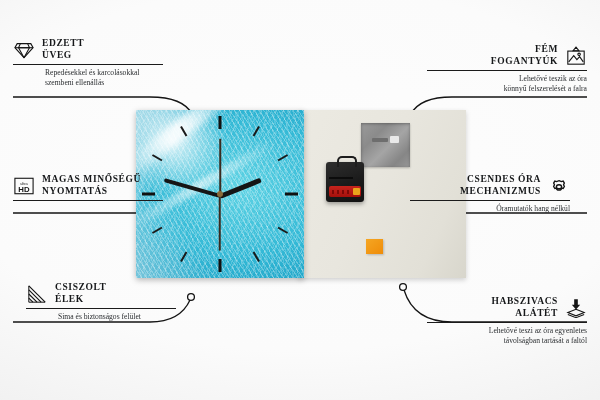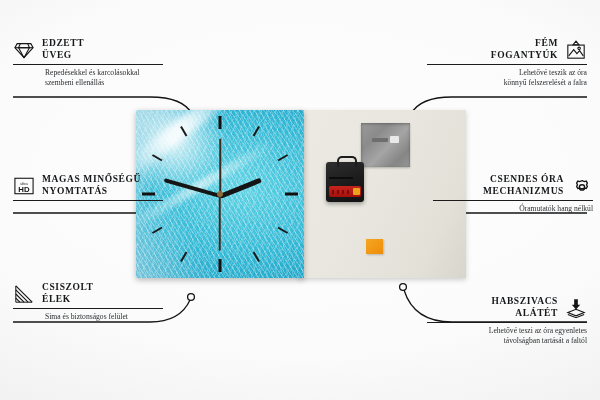--- a/index.html
+++ b/index.html
@@ -217,57 +217,57 @@
         <rect x="2" y="2.5" width="20" height="17" fill="none" stroke="#141414" stroke-width="1.2"></rect>
         <text x="12" y="9.4" text-anchor="middle" font-family="Liberation Sans, sans-serif" font-size="4.3" fill="#141414">ultra</text>
         <text x="12" y="17.2" text-anchor="middle" font-family="Liberation Sans, sans-serif" font-size="8.6" font-weight="bold" fill="#141414">HD</text>
       </svg>
       <div class="co-title">MAGAS MINŐSÉGŰ
 NYOMTATÁS</div>
     </div>
     <div class="co-rule"></div>
   </div>
 
-  <div class="callout left" style="left:13px;top:282px;width:150px;">
+  <div class="callout left" style="left:26px;top:282px;width:150px;">
     <div class="co-head">
       <svg class="ico" viewBox="0 0 24 22">
         <g stroke="#141414" stroke-width="1.25">
           <path d="M3,2 L21,20"></path>
             <path d="M3,6.5 L16.5,20"></path>
             <path d="M3,11 L12,20"></path>
             <path d="M3,15.5 L7.5,20"></path>
           <path d="M3,2 L3,20 L21,20" fill="none" stroke-width="1.1"></path>
         </g>
       </svg>
       <div class="co-title">CSISZOLT
 ÉLEK</div>
     </div>
     <div class="co-rule"></div>
     <div class="co-sub">Sima és biztonságos felület</div>
   </div>
 
-  <div class="callout right" style="right:13px;top:38px;width:160px;font-family:Liberation Serif, serif;">
+  <div class="callout right" style="right:13px;top:44px;width:160px;font-family:Liberation Serif, serif;">
     <div class="co-head">
       <div class="co-title">FÉM
 FOGANTYÚK</div>
       <svg class="ico" viewBox="0 0 24 22">
         <g fill="none" stroke="#141414" stroke-width="1.2">
           <path d="M12,1.2 L15.2,5.2 L8.8,5.2 Z"></path>
           <rect x="3" y="5.6" width="18" height="14.4"></rect>
           <path d="M4,17.5 L9.5,10.5 L13,15 L16,11.8 L20,17.5"></path>
           <circle cx="15.4" cy="9.2" r="1.4"></circle>
         </g>
       </svg>
     </div>
     <div class="co-rule"></div>
     <div class="co-sub">Lehetővé teszik az óra
 könnyű felszerelését a falra</div>
   </div>
 
-  <div class="callout right" style="right:7px;top:174px;width:160px;">
+  <div class="callout right" style="right:30px;top:174px;width:160px;">
     <div class="co-head">
       <div class="co-title">CSENDES ÓRA
 MECHANIZMUS</div>
       <svg class="ico" viewBox="0 0 24 22">
         <g fill="none" stroke="#141414" stroke-width="1.5">
           <path d="M12,3.2 l2.6,1.0 2.0,-0.6 1.3,2.2 -0.9,1.9 0.9,1.9 -1.3,2.2 -2.0,-0.6 -2.6,1.0
                    -2.6,-1.0 -2.0,0.6 -1.3,-2.2 0.9,-1.9 -0.9,-1.9 1.3,-2.2 2.0,0.6 Z" transform="translate(0,2)"></path>
           <circle cx="12" cy="12.6" r="3"></circle>
         </g>
       </svg>

